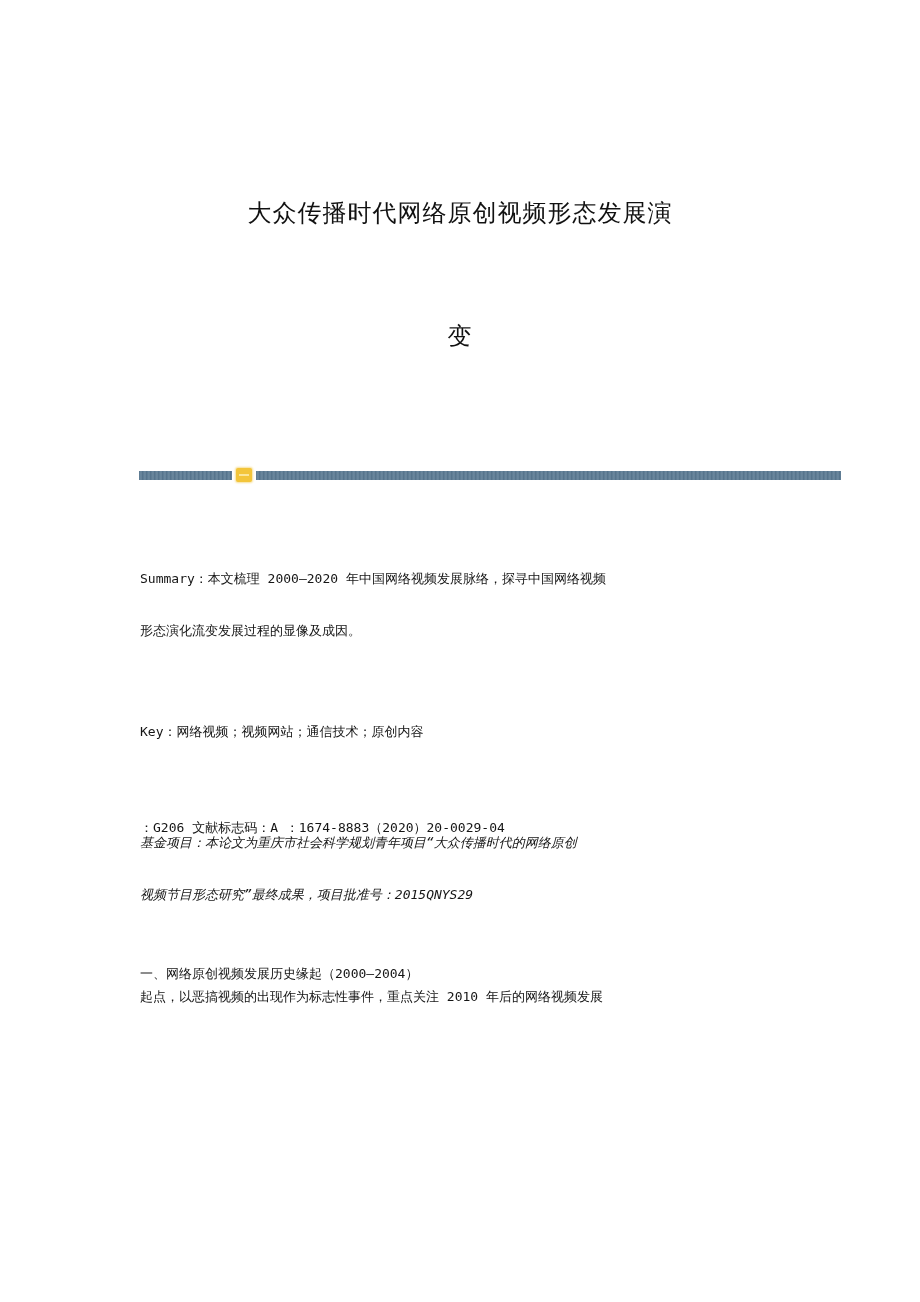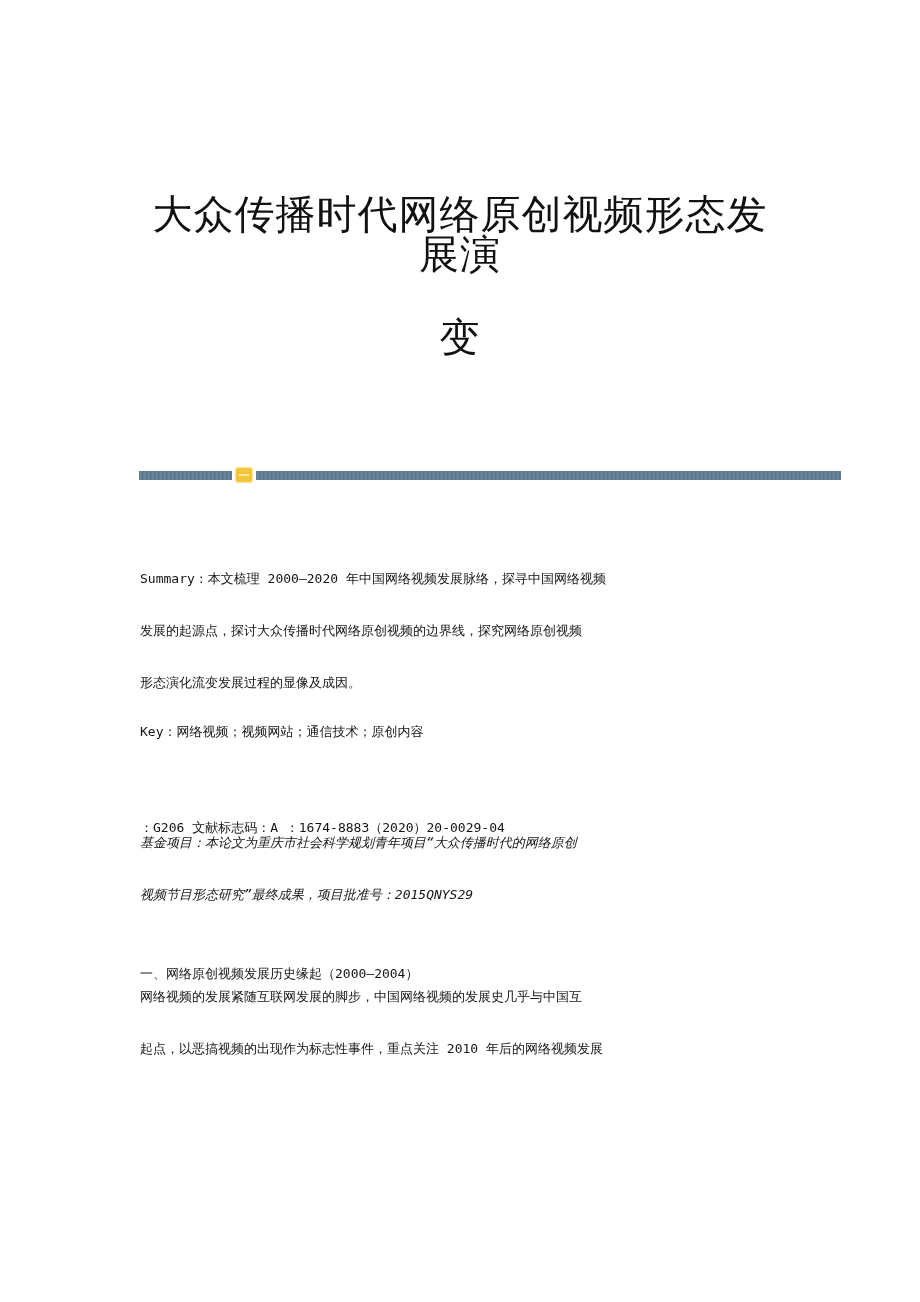--- a/index.html
+++ b/index.html
@@ -19,22 +19,22 @@
       position: absolute;
       left: 0; top: 0;
       width: 920px;
       height: 1302px;
     }
     .title {
       position: absolute;
       left: 140px;
       width: 640px;
       text-align: center;
-      font-family: Liberation Serif, serif;
-      font-size: 40px;
+      font-family: Liberation Mono, monospace;
+      font-size: 24px;
       line-height: 40px;
       letter-spacing: 1px;
       color: #111;
       margin: 0;
       font-weight: normal;
     }
     .title-line1 { top: 195px; }
     .title-line2 { top: 318px; }
 
     .divider {
@@ -101,21 +101,20 @@
   <h1 class="title title-line2">变</h1>
 
   <div class="divider">
     <div class="bar-left"></div>
     <div class="ornament"></div>
     <div class="bar-right"></div>
   </div>
 
   <p class="para p-summary">
     <span class="line">Summary：本文梳理 2000—2020 年中国网络视频发展脉络，探寻中国网络视频</span>
-    <span class="line">发展的起源点，探讨大众传播时代网络原创视频的边界线，探究网络原创视频</span>
     <span class="line">形态演化流变发展过程的显像及成因。</span>
   </p>
 
   <p class="para p-key">
     <span class="line">Key：网络视频；视频网站；通信技术；原创内容</span>
   </p>
 
   <p class="para p-clc">
     <span class="line">：G206 文献标志码：A ：1674-8883（2020）20-0029-04</span>
   </p>
@@ -123,17 +122,16 @@
   <p class="para p-fund">
     <span class="line">基金项目：本论文为重庆市社会科学规划青年项目“大众传播时代的网络原创</span>
     <span class="line">视频节目形态研究”最终成果，项目批准号：2015QNYS29</span>
   </p>
 
   <p class="para p-heading1">
     <span class="line">一、网络原创视频发展历史缘起（2000—2004）</span>
   </p>
 
   <p class="para p-body1">
-    <span class="line">网络视频的发展紧随互联网发展的脚步，中国网络视频的发展史几乎与中国互</span>
     <span class="line">起点，以恶搞视频的出现作为标志性事件，重点关注 2010 年后的网络视频发展</span>
   </p>
 
 </div>
 
 </body></html>

